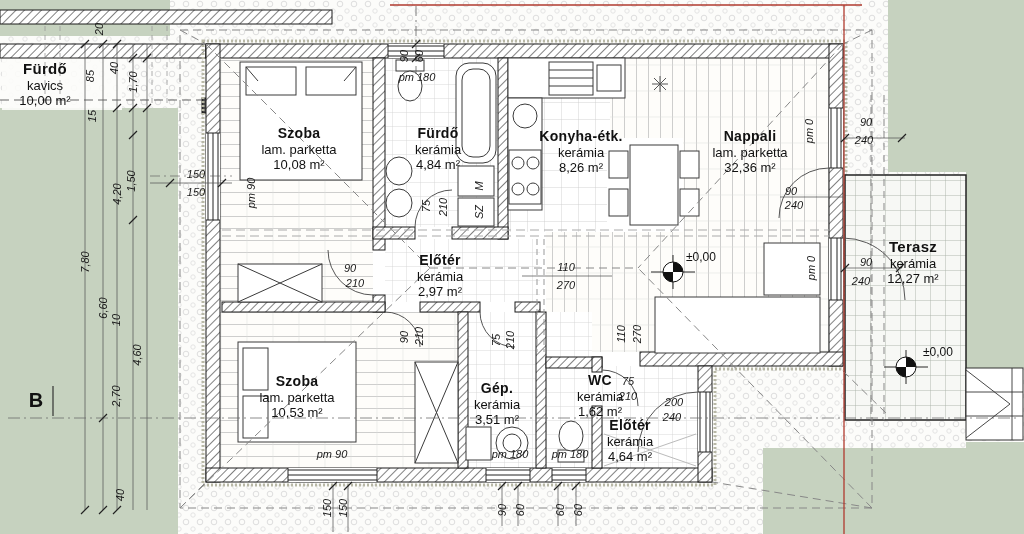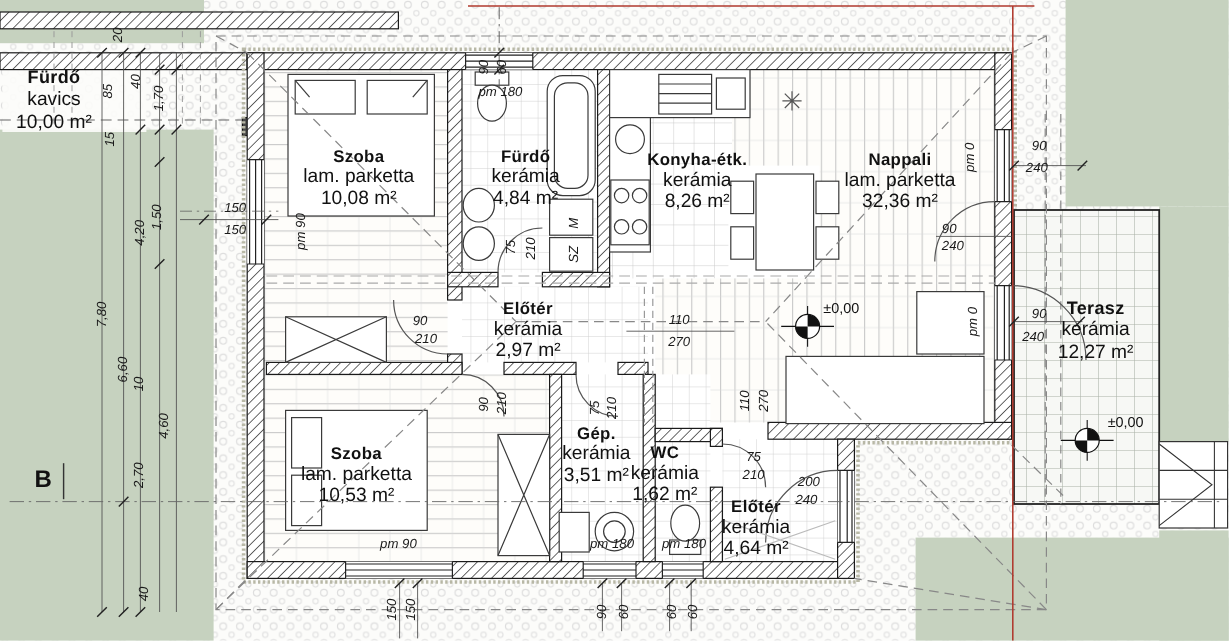--- a/index.html
+++ b/index.html
@@ -2,21 +2,21 @@
 <html><head>
 <meta charset="utf-8">
 <style>
   html,body{margin:0;padding:0;background:#fff;}
   #plan{position:relative;width:1024px;height:534px;overflow:hidden;
         font-family:"Liberation Sans",sans-serif;color:#111;}
   #plan svg{position:absolute;left:0;top:0;}
   .room-label{position:absolute;transform:translate(-50%,-50%);text-align:center;
               line-height:1.18;white-space:nowrap;z-index:5;}
   .room-label .rname{font-size:14px;font-weight:bold;letter-spacing:.3px;}
-  .room-label .rsub{font-size:16px;}
+  .room-label .rsub{font-size:13px;}
   .room-label.big .rname{font-size:15px;}
   .dim{position:absolute;font-size:11px;font-style:italic;color:#1a1a1a;
        transform:translate(-50%,-50%);white-space:nowrap;z-index:6;}
   .dim.rot{transform:translate(-50%,-50%) rotate(-90deg);}
   .level-label{position:absolute;font-size:12px;transform:translate(-50%,-50%);
                white-space:nowrap;z-index:6;}
   .section-label{position:absolute;font-size:20px;font-weight:bold;
                  transform:translate(-50%,-50%);z-index:6;}
 </style>
 </head>
@@ -297,36 +297,36 @@
 <div class="room-label" style="left:440px;top:276px">
   <div class="rname">Előtér</div>
   <div class="rsub">kerámia</div>
   <div class="rsub">2,97 m²</div>
 </div>
 <div class="room-label" style="left:297px;top:397px">
   <div class="rname">Szoba</div>
   <div class="rsub">lam. parketta</div>
   <div class="rsub">10,53 m²</div>
 </div>
-<div class="room-label" style="left:497px;top:380px">
+<div class="room-label" style="left:497px;top:404px">
   <div class="rname">Gép.</div>
   <div class="rsub">kerámia</div>
   <div class="rsub">3,51 m²</div>
 </div>
-<div class="room-label" style="left:554px;top:396px">
+<div class="room-label" style="left:600px;top:396px">
   <div class="rname">WC</div>
   <div class="rsub">kerámia</div>
   <div class="rsub">1,62 m²</div>
 </div>
 <div class="room-label" style="left:630px;top:441px">
   <div class="rname">Előtér</div>
   <div class="rsub">kerámia</div>
   <div class="rsub">4,64 m²</div>
 </div>
-<div class="room-label big" style="left:913px;top:276px">
+<div class="room-label big" style="left:913px;top:262px">
   <div class="rname">Terasz</div>
   <div class="rsub">kerámia</div>
   <div class="rsub">12,27 m²</div>
 </div>
 <div class="room-label big" style="left:45px;top:84px">
   <div class="rname">Fürdő</div>
   <div class="rsub">kavics</div>
   <div class="rsub">10,00 m²</div>
 </div>
 

